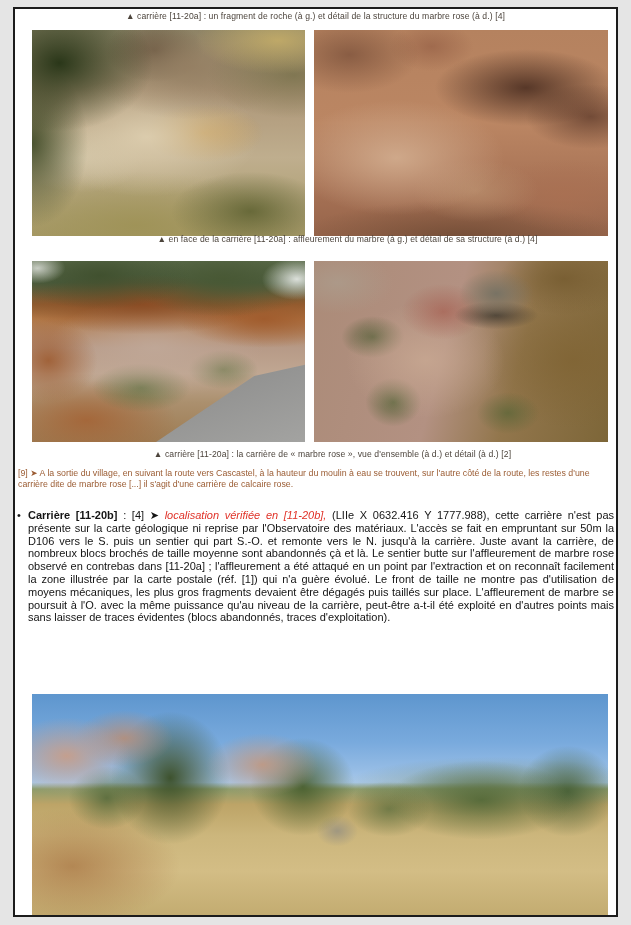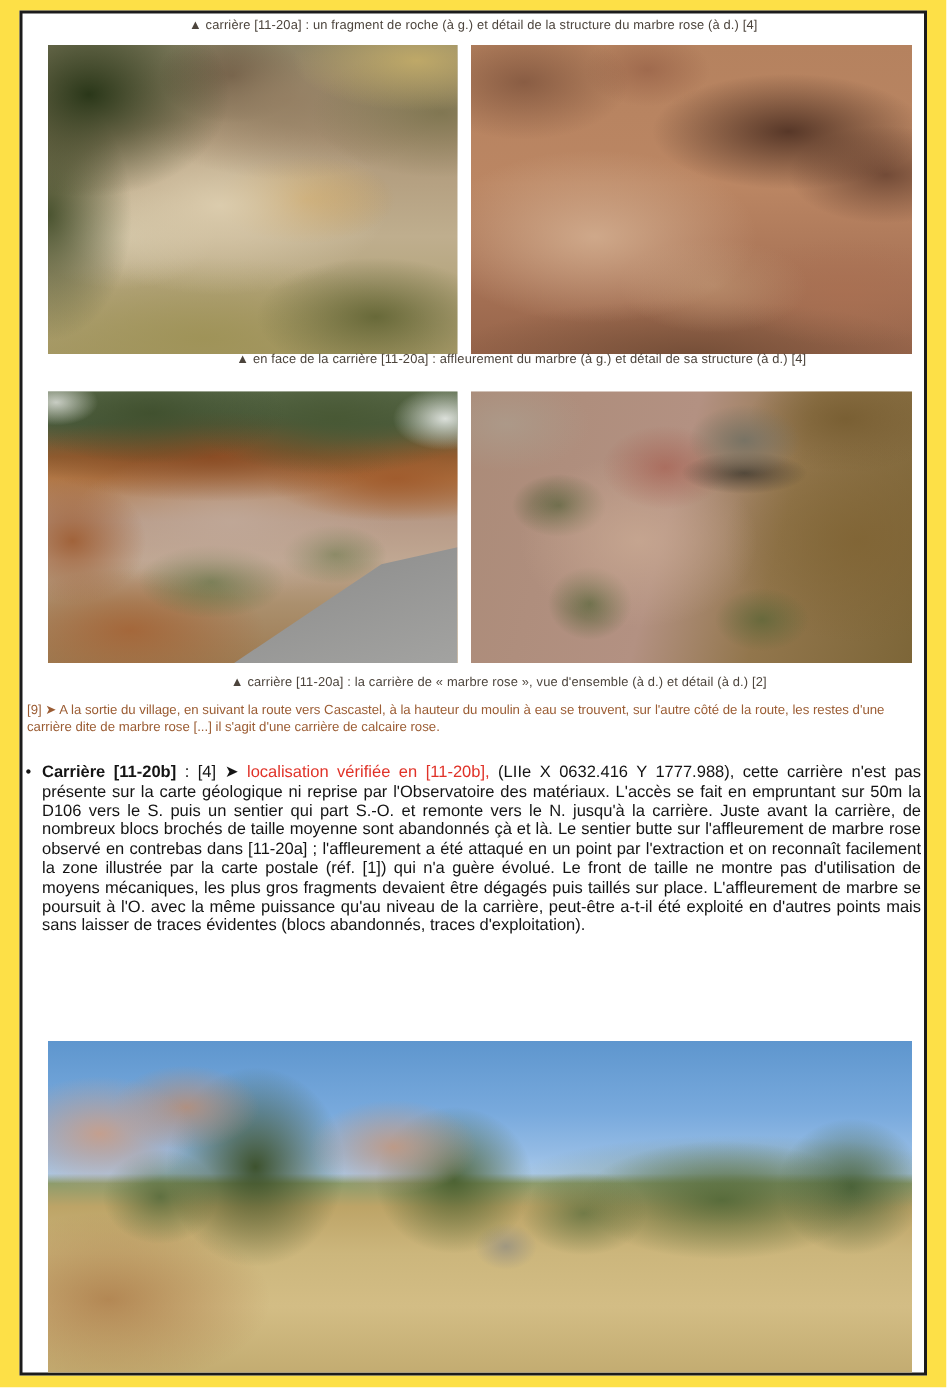--- a/index.html
+++ b/index.html
@@ -1,16 +1,16 @@
 <!DOCTYPE html>
 <html><head>
 <meta charset="utf-8">
 <style>
   html,body{margin:0;padding:0;background:#fff;}
-  #page{position:relative;width:631px;height:925px;background:#fde047;overflow:hidden;
+  #page{position:relative;width:631px;height:925px;background:#e5e5e5;overflow:hidden;
         font-family:"Liberation Sans","DejaVu Sans",sans-serif;}
   #frame{position:absolute;left:13px;top:7px;width:601px;height:906px;
          border:2px solid #1c1c1c;background:#fff;}
   .caption{position:absolute;left:16px;width:599px;text-align:center;
            font-size:8.6px;color:#4c443c;letter-spacing:.1px;}
   .photo{position:absolute;background-color:#b3a080;}
 
   
   #photo1{left:32px;top:30px;width:273px;height:206px;
     background:
@@ -92,21 +92,21 @@
       radial-gradient(ellipse 200px 40px at 80% 42%, rgba(120,136,96,.6), rgba(120,136,96,0) 75%),
       linear-gradient(180deg,#5e96ce 0%,#79aadd 22%,#95bce5 34%,#a9c9ea 40%,#8e9c6c 43%,#bda467 50%,#ccb67c 64%,#d3bd85 80%,#c3ac71 100%);}
 
   #footnote{position:absolute;left:18px;top:468px;width:596px;
             font-size:8.8px;line-height:11px;color:#9b5c33;text-align:left;}
   #para{position:absolute;left:18px;top:509px;width:596px;
         font-size:11px;line-height:12.8px;color:#141414;text-align:justify;}
   #para .bullet{position:absolute;left:-1px;top:0;}
   #para .text{display:block;margin-left:10px;}
   .b{font-weight:bold;margin-top:17px;}
-  .red{color:#e03228;}
+  .red{color:#e03228;font-style:italic;}
 </style>
 </head>
 <body>
 
 <div id="page">
   <div id="frame"></div>
 
   <div class="caption" style="top:11px;">▲ carrière [11-20a] : un fragment de roche (à g.) et détail de la structure du marbre rose (à d.) [4]</div>
 
   <div id="photo1" class="photo" title="carrière [11-20a] : fragment de roche"></div>

